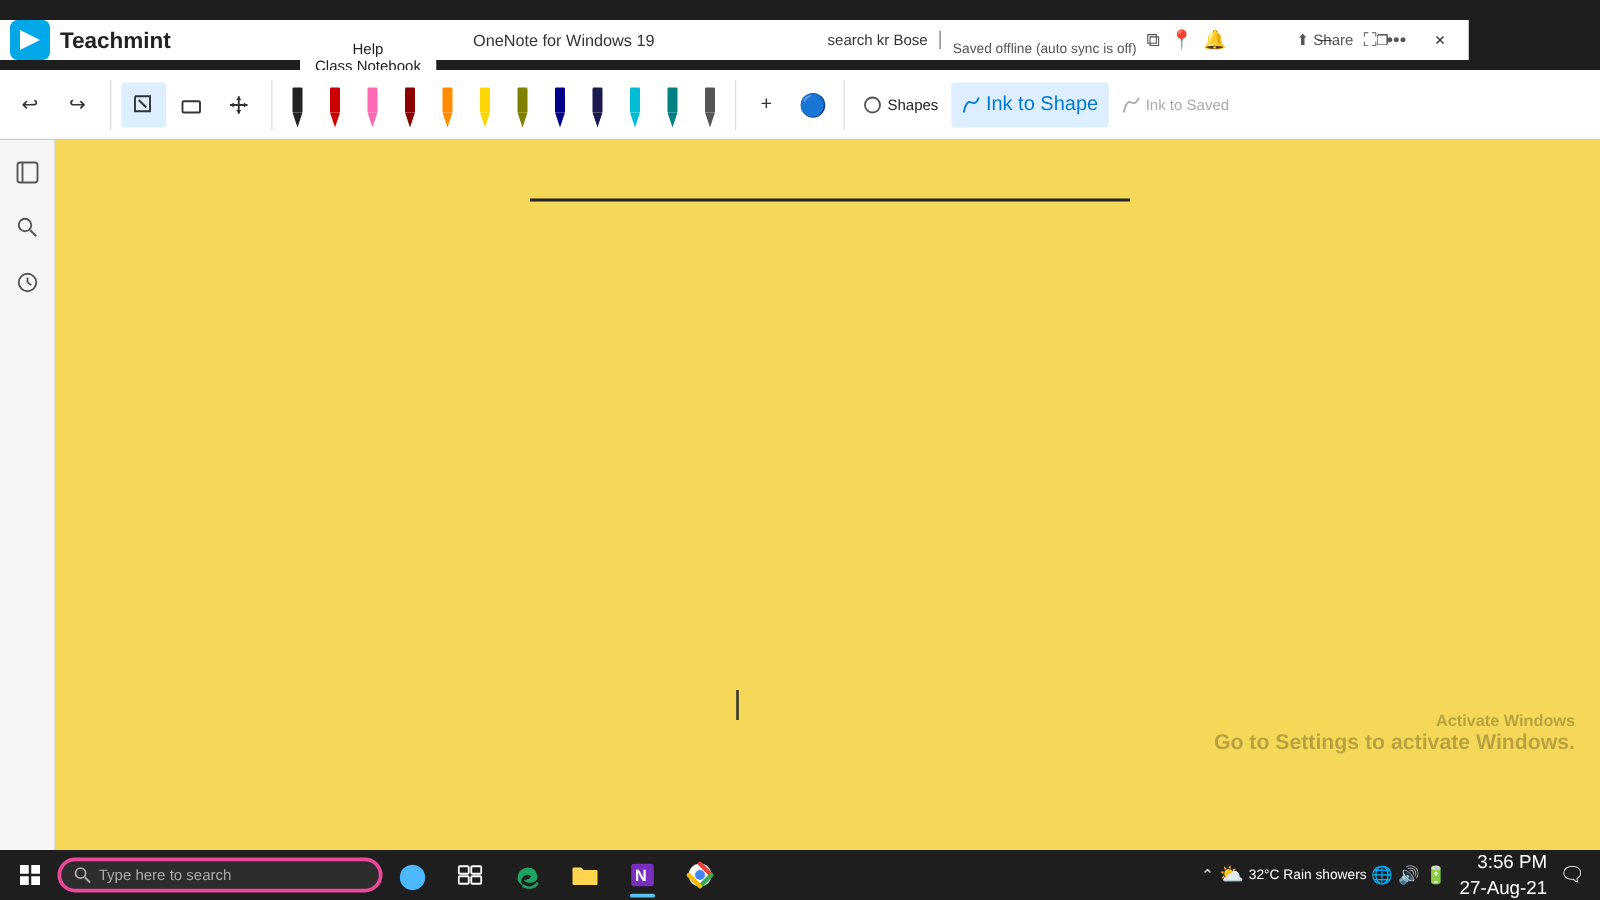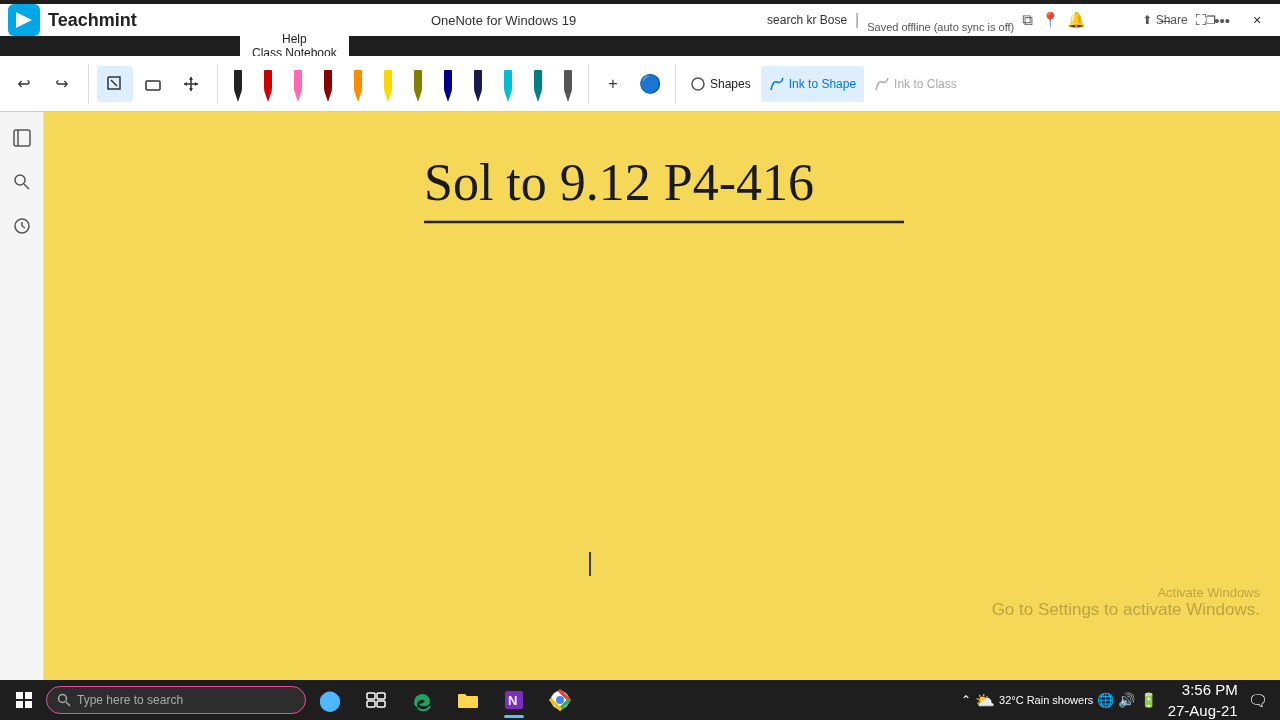--- a/index.html
+++ b/index.html
@@ -114,26 +114,27 @@
       animation: blink 1s step-end infinite;
     }
     @keyframes blink {
       0%, 100% { opacity: 1; }
       50% { opacity: 0; }
     }
 
     
     #activate-windows {
       position: absolute;
-      bottom: 60px;
+      bottom: 76px;
       right: 20px;
       color: rgba(0,0,0,0.25);
       font-size: 13px;
       text-align: right;
       pointer-events: none;
+      font-weight: bold;
     }
 
     
     #toolbar {
       position: absolute;
       top: 56px;
       left: 0;
       width: 1280px;
       height: 56px;
       background: #fff;
@@ -208,21 +209,21 @@
       justify-content: center;
       cursor: pointer;
       color: #fff;
       font-size: 16px;
     }
 
     #taskbar-search {
       width: 260px;
       height: 28px;
       background: #2d2d2d;
-      border: 1px solid #ec4899;
+      border: 3px solid #ec4899;
       border-radius: 14px;
       display: flex;
       align-items: center;
       padding: 0 10px;
       gap: 6px;
       cursor: text;
     }
     #taskbar-search span {
       color: #aaa;
       font-size: 12px;
@@ -281,23 +282,23 @@
       justify-content: center;
       cursor: pointer;
       font-size: 11px;
       color: #333;
       background: transparent;
       border: none;
     }
 
     #app-header {
       position: absolute;
-      top: 4px;
+      top: 16px;
       left: 0;
-      width: 1280px;
+      width: 1175px;
       height: 32px;
       background: #fff;
       display: flex;
       align-items: center;
     }
   </style>
 </head>
 <body>
 
 <div id="app-header">
@@ -460,28 +461,28 @@
     <svg width="16" height="16">
         <circle cx="8" cy="8" r="6" fill="none" stroke="#555" stroke-width="1.5"></circle>
       </svg>
     <span style="font-size:12px;">Shapes</span>
   </div>
 
   <div class="feature-btn active">
     <svg width="16" height="16">
         <path d="M2,14 Q4,4 8,6 Q12,8 14,2" fill="none" stroke="#0078d4" stroke-width="1.5"></path>
       </svg>
-    <span style="font-size:12px;">Ink to Shape</span>
+    <span style="font-size:16px;">Ink to Shape</span>
   </div>
 
   <div class="feature-btn" style="color:#aaa;">
     <svg width="16" height="16">
         <path d="M2,14 Q4,4 8,6 Q12,8 14,2" fill="none" stroke="#aaa" stroke-width="1.5"></path>
       </svg>
-    <span style="font-size:12px;">Ink to Class</span>
+    <span style="font-size:12px;">Ink to Saved</span>
   </div>
 </div>
 
 <div id="left-sidebar">
   <div class="sidebar-icon" title="Notebooks">
     <svg width="20" height="20">
         <rect x="2" y="2" width="16" height="16" rx="2" fill="none" stroke="#555" stroke-width="1.5"></rect>
         <line x1="6" y1="2" x2="6" y2="18" stroke="#555" stroke-width="1.5"></line>
       </svg>
   </div>
@@ -496,21 +497,20 @@
         <circle cx="10" cy="10" r="7" fill="none" stroke="#555" stroke-width="1.5"></circle>
         <line x1="10" y1="6" x2="10" y2="10" stroke="#555" stroke-width="1.5"></line>
         <line x1="10" y1="10" x2="13" y2="12" stroke="#555" stroke-width="1.5"></line>
       </svg>
   </div>
 </div>
 
 <div id="canvas-area">
 
   <div id="handwritten-content">
-    <div id="handwritten-text">Sol to 9.12 P4-416</div>
     <svg id="underline-svg" width="480" height="12">
       <line x1="0" y1="6" x2="480" y2="6" stroke="#222" stroke-width="2.5"></line>
     </svg>
   </div>
 
   <div id="text-cursor"></div>
 
   <div id="activate-windows">
     <div>Activate Windows</div>
     <div style="font-size:17px;margin-left:32px;">Go to Settings to activate Windows.</div>

